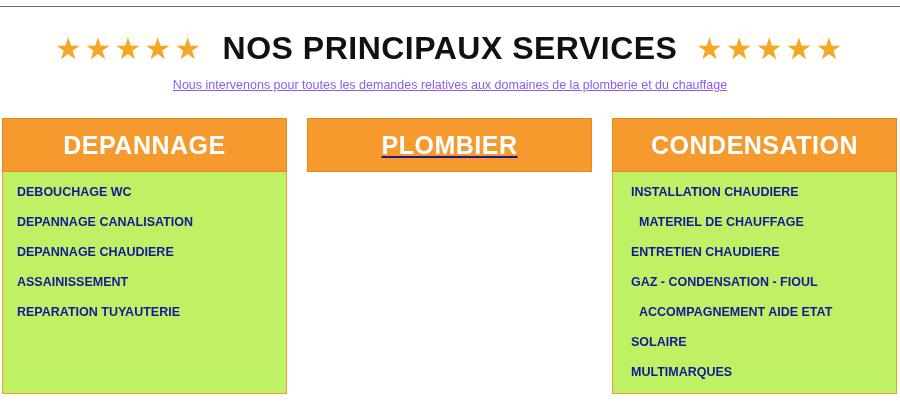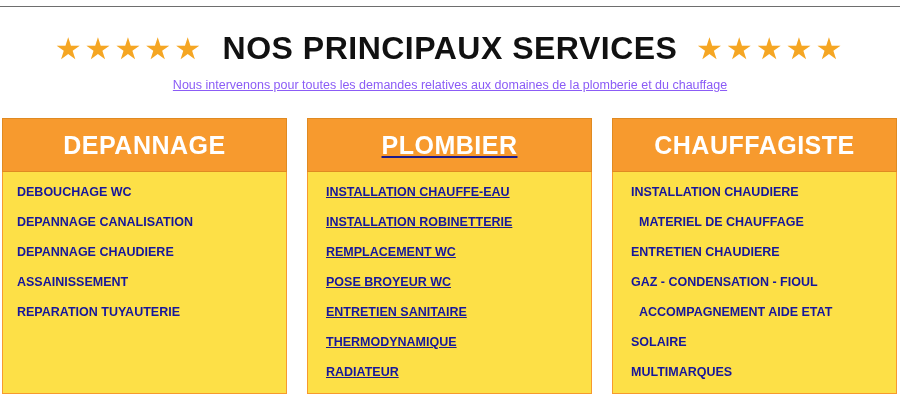--- a/index.html
+++ b/index.html
@@ -95,21 +95,21 @@
     font-size: 25px;
     font-weight: bold;
     letter-spacing: 0.5px;
   }
   .col-body {
     border: 1px solid #f79a2e;
     border-top: none;
     box-sizing: border-box;
     height: 222px;
     padding: 12px 0 0 0;
-    background: #fde047;
+    background: #bef264;
   }
   .item {
     font-size: 12.5px;
     font-weight: bold;
     color: #16169b;
     line-height: 16px;
     padding: 0 10px 0 14px;
     margin-bottom: 14px;
     white-space: nowrap;
   }
@@ -141,33 +141,24 @@
         <div class="item">DEBOUCHAGE WC</div>
         <div class="item">DEPANNAGE CANALISATION</div>
         <div class="item">DEPANNAGE CHAUDIERE</div>
         <div class="item">ASSAINISSEMENT</div>
         <div class="item">REPARATION TUYAUTERIE</div>
       </div>
     </div>
 
     <div class="col c2">
       <div class="col-header">PLOMBIER</div>
-      <div class="col-body">
-        <div class="item">INSTALLATION CHAUFFE-EAU</div>
-        <div class="item indent">INSTALLATION ROBINETTERIE</div>
-        <div class="item">REMPLACEMENT WC</div>
-        <div class="item">POSE BROYEUR WC</div>
-        <div class="item">ENTRETIEN SANITAIRE</div>
-        <div class="item">THERMODYNAMIQUE</div>
-        <div class="item">RADIATEUR</div>
-      </div>
     </div>
 
     <div class="col c3">
-      <div class="col-header">CHAUFFAGISTE</div>
+      <div class="col-header">CONDENSATION</div>
       <div class="col-body">
         <div class="item">INSTALLATION CHAUDIERE</div>
         <div class="item indent">MATERIEL DE CHAUFFAGE</div>
         <div class="item">ENTRETIEN CHAUDIERE</div>
         <div class="item">GAZ - CONDENSATION - FIOUL</div>
         <div class="item indent">ACCOMPAGNEMENT AIDE ETAT</div>
         <div class="item">SOLAIRE</div>
         <div class="item">MULTIMARQUES</div>
       </div>
     </div>

